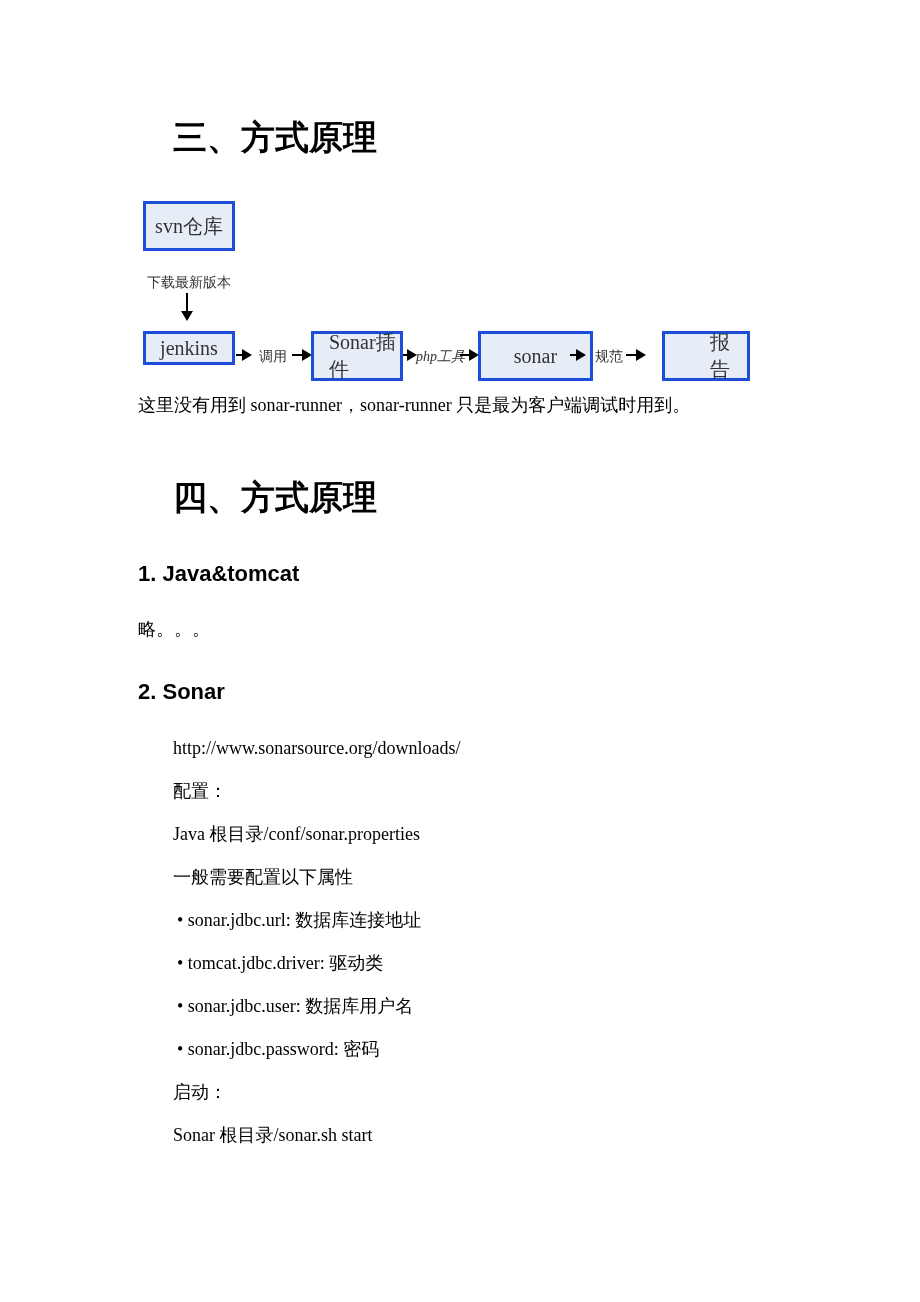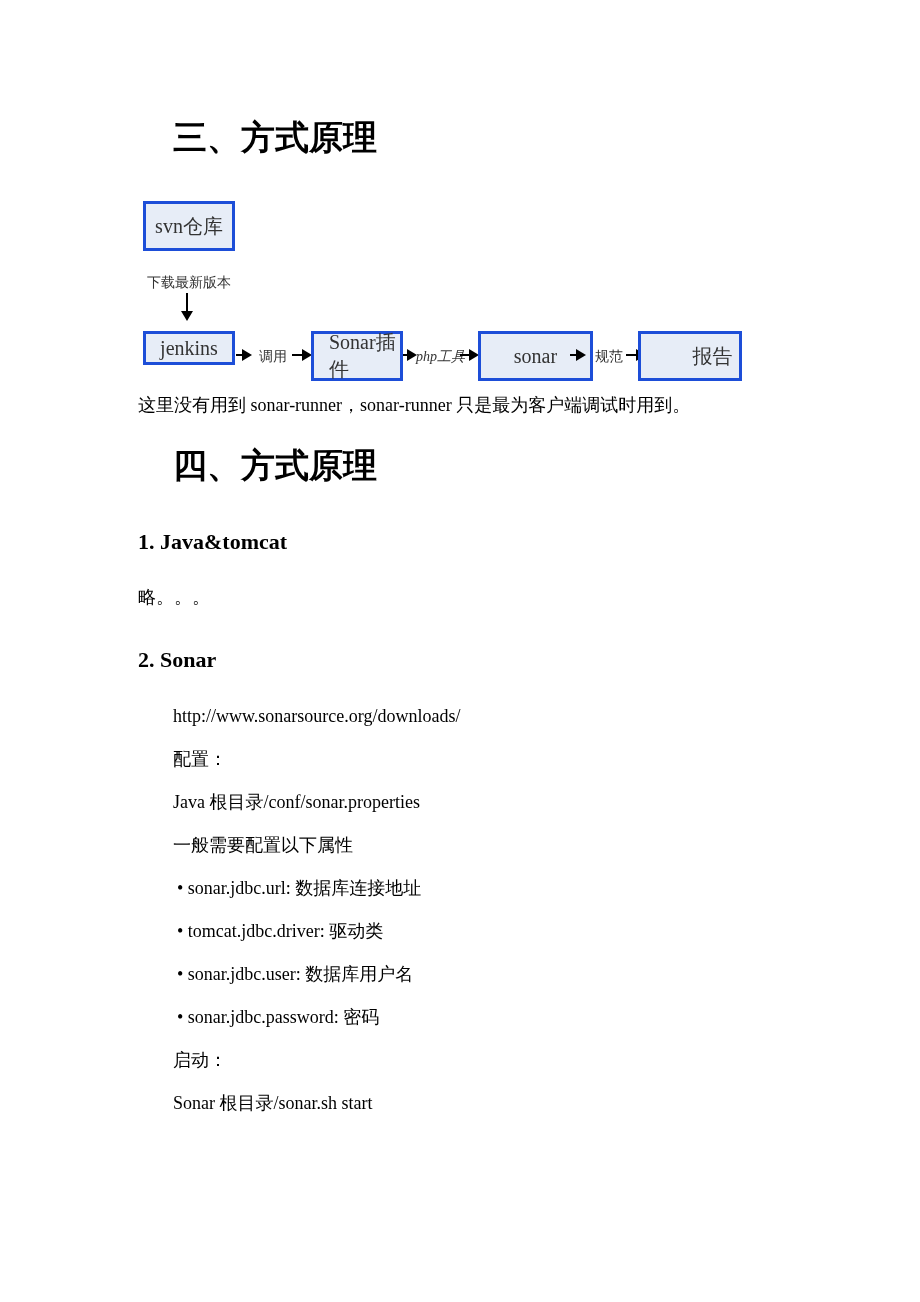--- a/index.html
+++ b/index.html
@@ -61,23 +61,23 @@
       height: 50px;
       padding-left: 15px;
     }
     .box-sonar {
       left: 340px;
       top: 130px;
       width: 115px;
       height: 50px;
     }
     .box-report {
-      left: 500px;
-      top: 130px;
-      width: 104px;
+      left: 524px;
+      top: 130px;
+      width: 88px;
       height: 50px;
       padding-left: 45px;
     }
     .arrow-label {
       position: absolute;
       font-size: 14px;
       color: #333;
       text-align: center;
     }
     .label-download {
@@ -135,24 +135,24 @@
     }
     .ar1 { left: 98px; width: 14px; }
     .ar1b { left: 154px; width: 18px; }
     .ar2 { left: 265px; width: 12px; }
     .ar2b { left: 322px; width: 17px; }
     .ar3 { left: 432px; width: 14px; }
     .ar3b { left: 488px; width: 18px; }
     .note {
       font-size: 18px;
       line-height: 1.6;
-      margin-bottom: 23px;
+      margin-bottom: 55px;
     }
     h2 {
-      font-family: Liberation Serif, serif;
+      font-family: Liberation Sans, sans-serif;
       font-size: 22px;
       font-weight: bold;
       margin-bottom: 30px;
     }
     .skip {
       font-size: 18px;
       margin-bottom: 38px;
     }
     .content {
       padding-left: 35px;

